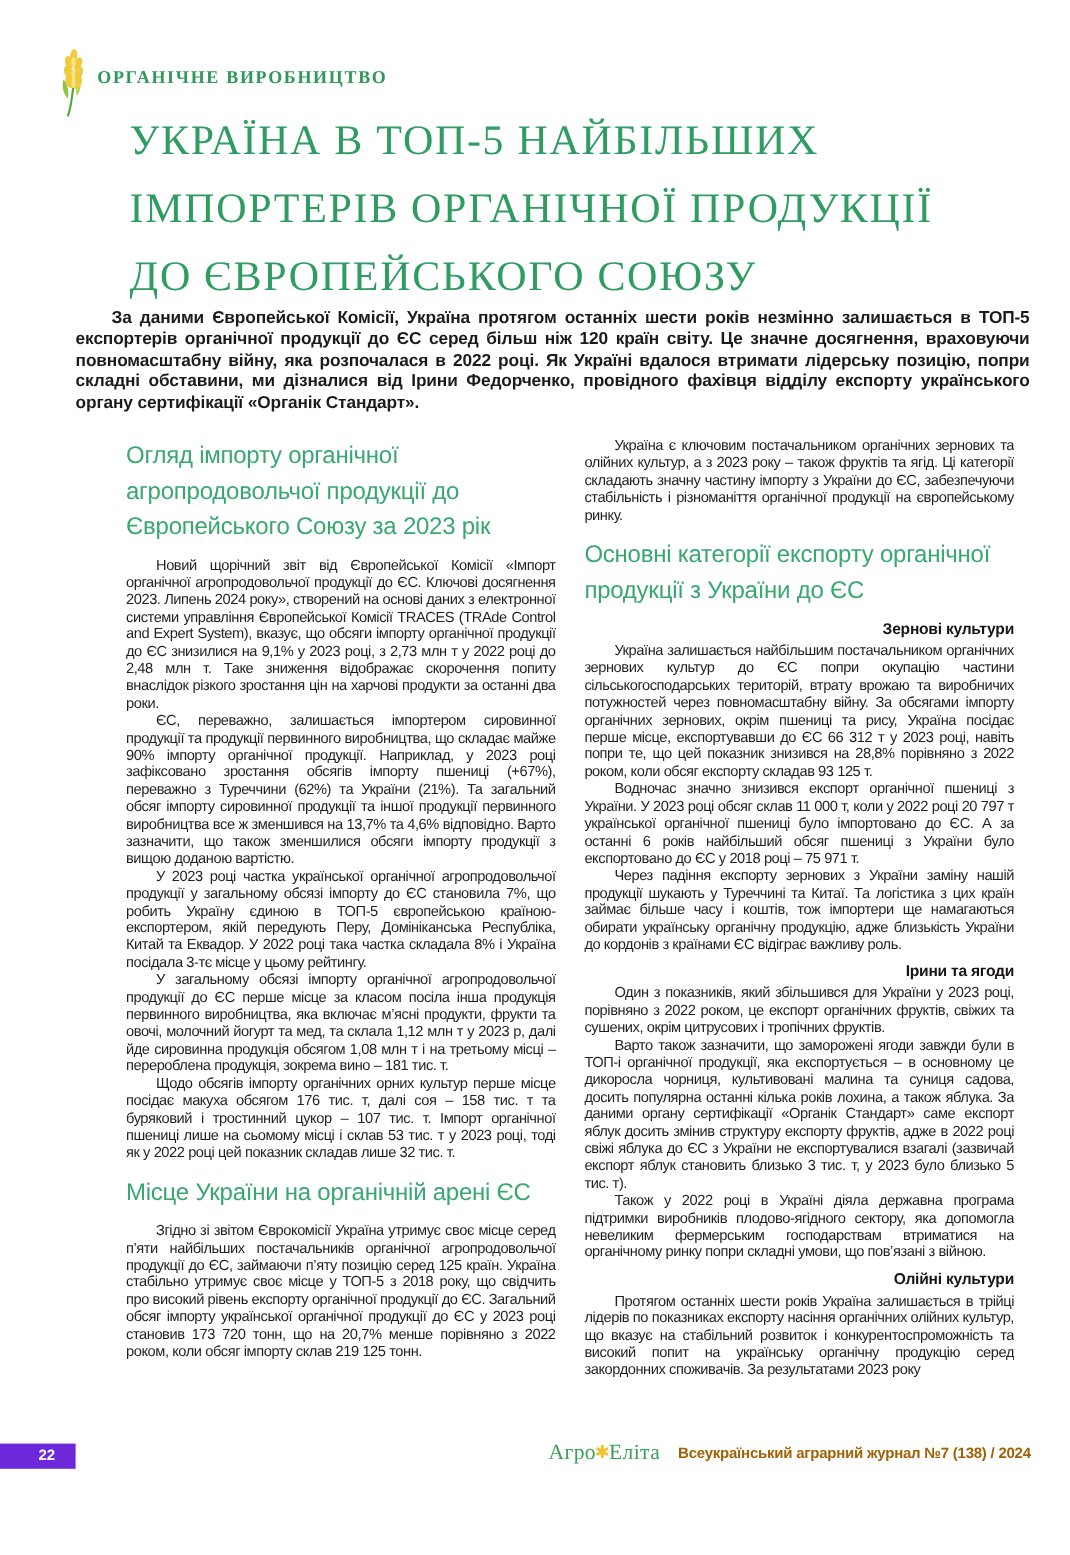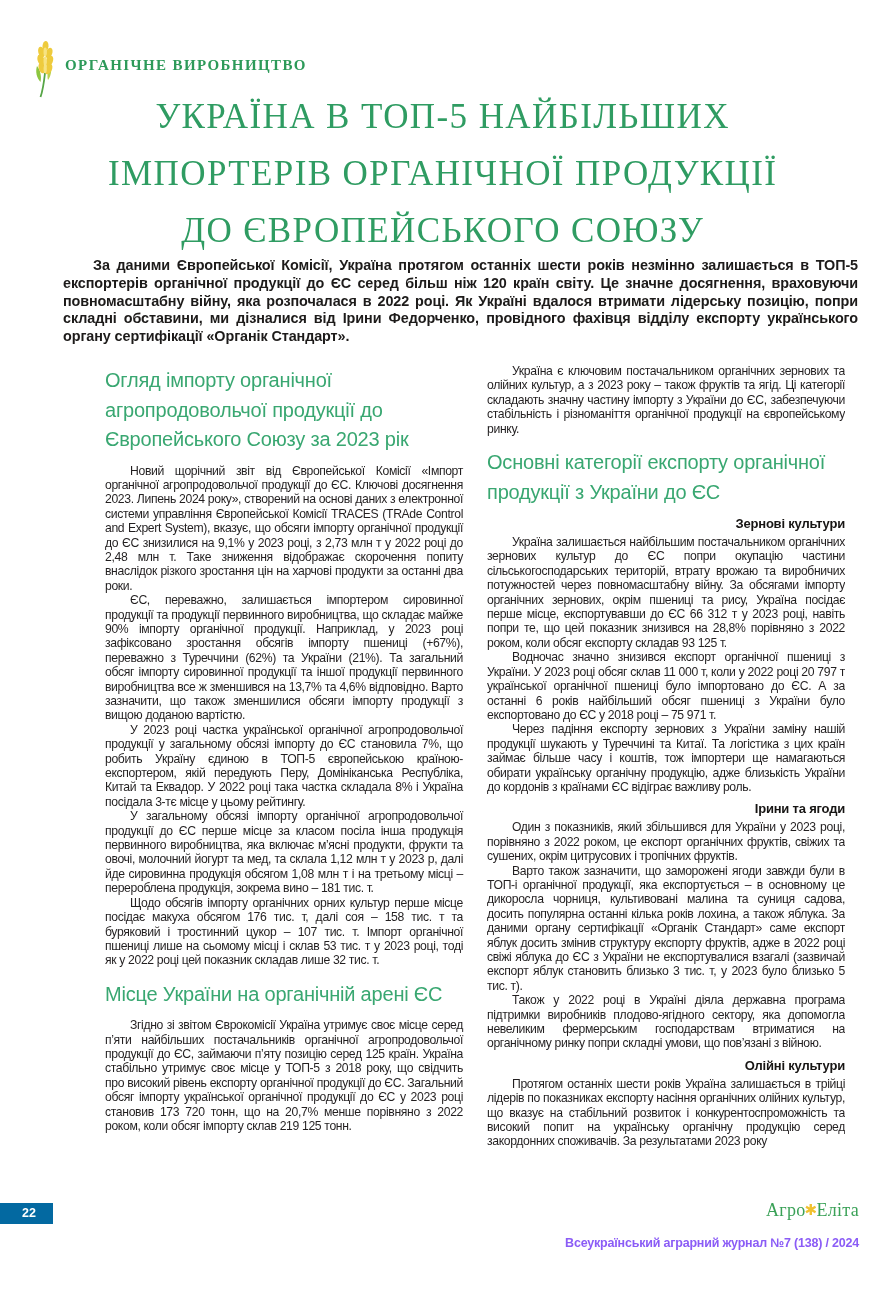--- a/index.html
+++ b/index.html
@@ -2,31 +2,31 @@
 <html lang="uk"><head>
 <meta charset="utf-8">
 <style>
   html,body{margin:0;padding:0;background:#e8e8e8;}
   .page{
     position:relative;width:892px;height:1296px;margin:0 auto;
     background:#ffffff;overflow:hidden;
     font-family:"Liberation Sans","DejaVu Sans",sans-serif;color:#221f20;
   }
   
-  .kicker{position:absolute;top:40px;left:32px;display:flex;align-items:flex-start;}
+  .kicker{position:absolute;top:40px;left:48px;display:flex;align-items:flex-start;}
   .kicker svg{width:26px;height:58px;display:block;}
   .kicker-label{
     margin:17px 0 0 7px;font-family:"Liberation Serif","DejaVu Serif",serif;
     font-weight:600;font-size:15px;letter-spacing:1.4px;color:#2d9a59;white-space:nowrap;
   }
   
   .title{position:absolute;top:88px;left:108px;}
   .title-line{
     font-family:"Liberation Serif","DejaVu Serif",serif;font-weight:400;
-    font-size:35px;line-height:57px;letter-spacing:1.4px;color:#2f9c62;white-space:nowrap;text-align:center;
+    font-size:35px;line-height:57px;letter-spacing:1.4px;color:#2f9c62;white-space:nowrap;
   }
   
   .lead{
     position:absolute;top:257px;left:63px;width:795px;margin:0;
     font-weight:700;font-size:14.4px;line-height:17.8px;text-align:justify;
     text-indent:30px;letter-spacing:-0.1px;color:#1d1b1a;font-stretch:semi-condensed;
   }
   
   .columns{position:absolute;top:364px;left:105px;width:740px;height:839px;display:flex;gap:24px;overflow:hidden;}
   .col{width:358px;min-width:0;}
@@ -38,28 +38,28 @@
   .para{
     margin:0;font-size:12.2px;line-height:14.4px;text-align:justify;text-indent:25px;
     letter-spacing:-0.35px;color:#221f20;font-stretch:semi-condensed;
   }
   .sub{
     margin:7px 0 4px;padding-left:25px;font-size:13px;font-weight:700;
     color:#171514;letter-spacing:-0.2px;font-stretch:semi-condensed;text-align:right;
   }
   
   .pagebox{
-    position:absolute;left:0;top:1203px;width:53px;height:21px;background:#0369a1;
+    position:absolute;left:0;top:1203px;width:63px;height:21px;background:#6d28d9;
     color:#ffffff;font-size:12.5px;font-weight:700;line-height:21px;text-align:right;
     padding-right:17px;box-sizing:border-box;
   }
-  .footer-right{position:absolute;top:1200px;right:33px;display:flex;align-items:flex-end;gap:15px;flex-direction:column;}
+  .footer-right{position:absolute;top:1200px;right:33px;display:flex;align-items:center;gap:15px;}
   .logo{font-family:"Liberation Serif","DejaVu Serif",serif;font-size:18px;color:#3aa157;letter-spacing:0.3px;}
   .logo .star{color:#f1c12f;font-size:15px;margin:0 -1px;display:inline-block;transform:translateY(-1px);}
-  .journal{font-size:12.5px;font-weight:700;color:#8b5cf6;letter-spacing:-0.2px;}
+  .journal{font-size:12.5px;font-weight:700;color:#a16207;letter-spacing:-0.2px;}
 </style>
 </head>
 <body>
 
 <div class="page">
 
   <div class="kicker">
     <svg viewBox="0 0 26 58" aria-hidden="true">
       <path d="M13 33 C 12 42, 11 50, 8.5 57" stroke="#56a546" stroke-width="1.8" fill="none"></path>
       <path d="M8.5 42 C 4.5 38, 3.2 31, 5 26 C 8.6 30, 9.6 37, 8.5 42 Z" fill="#8cc63f"></path>

